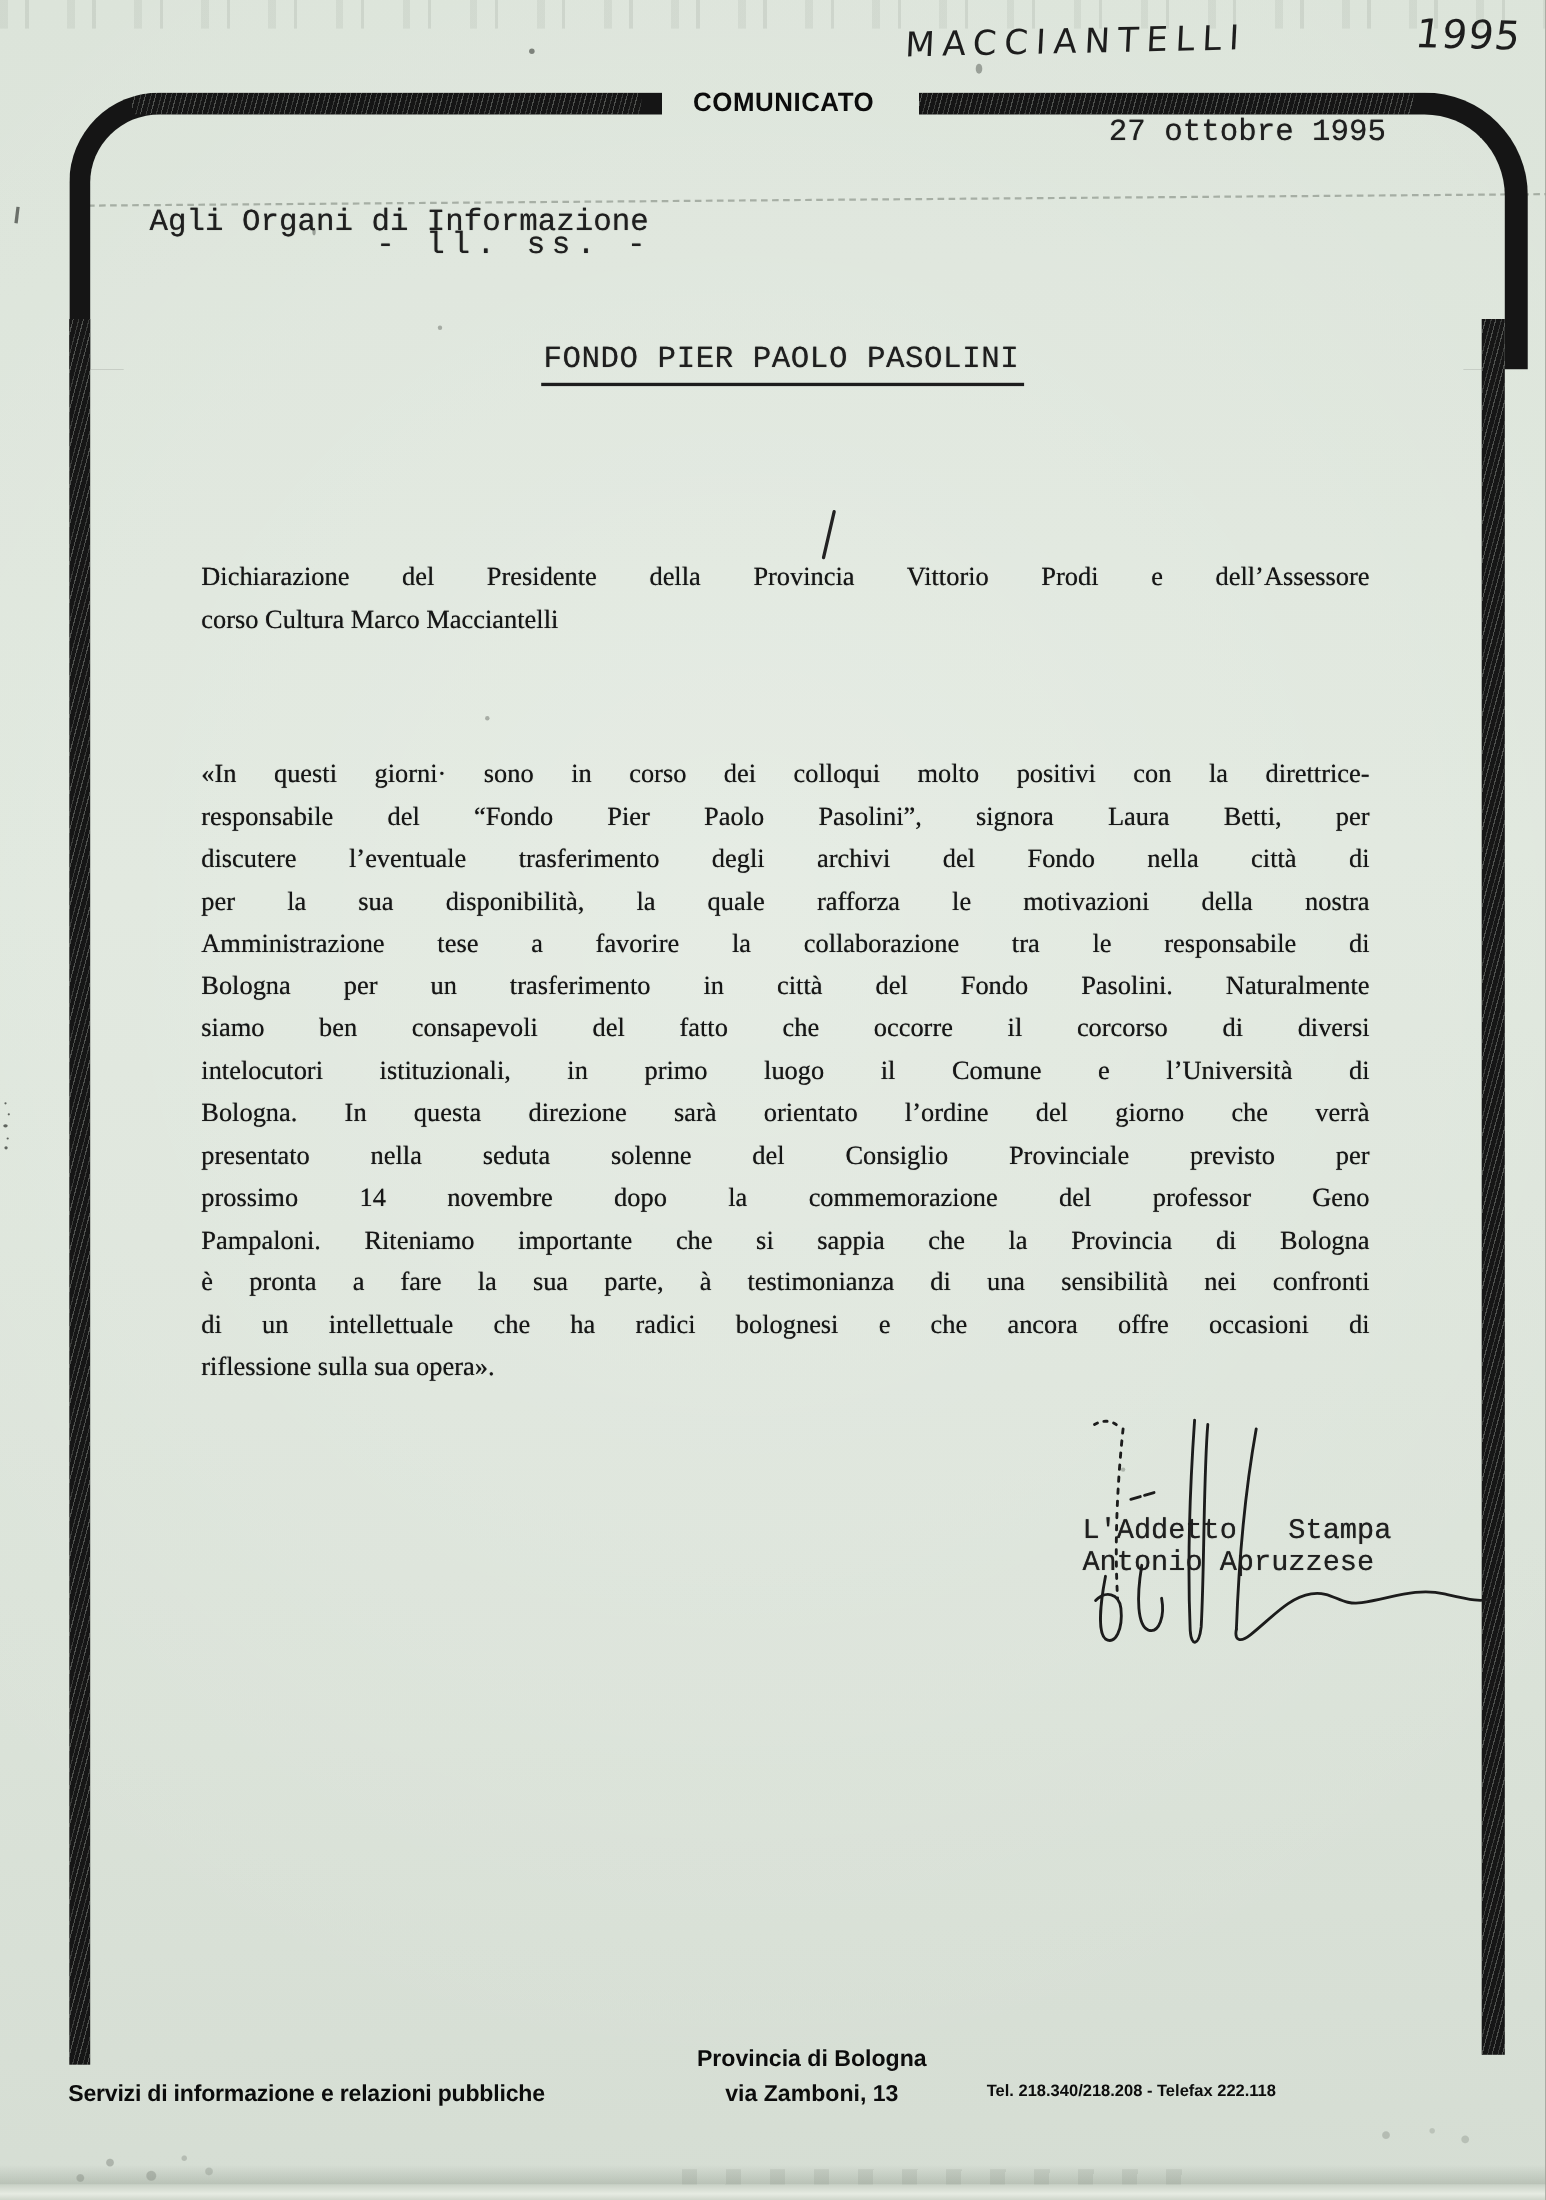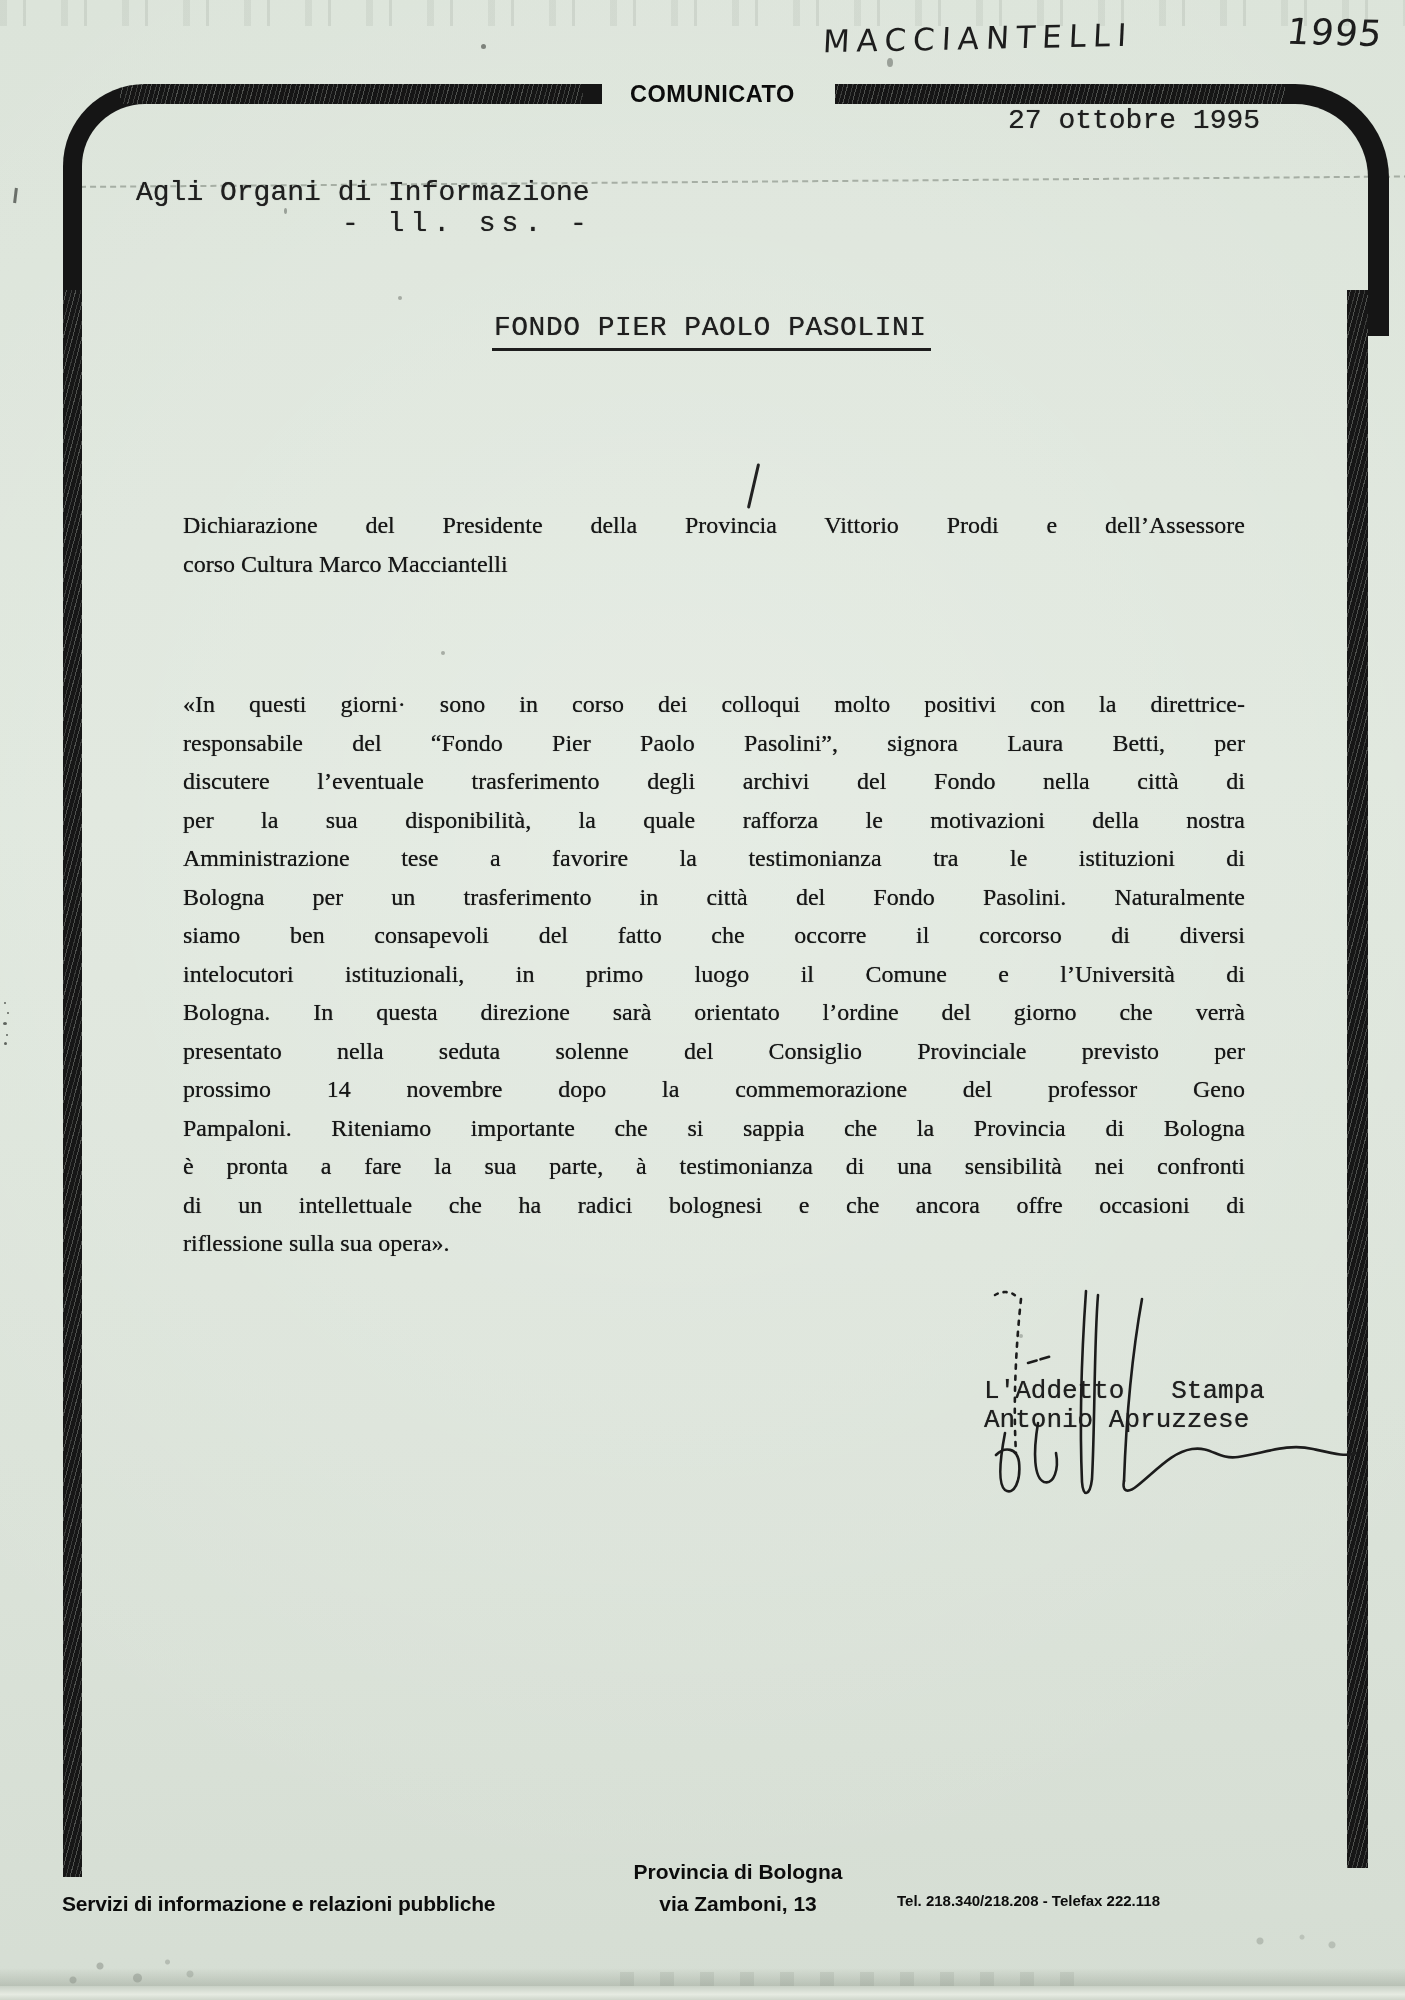--- a/index.html
+++ b/index.html
@@ -41,38 +41,38 @@
   <div class="abs bar-texture" style="left:835px; top:84px; width:450px; height:20px;"></div>
   <div class="abs bar-texture" style="left:63px; top:290px; width:19px; height:1587px;"></div>
   <div class="abs bar-texture" style="left:1347px; top:290px; width:21px; height:1578px;"></div>
 
   <div class="abs" style="left:823px; top:20px; font-family:'DejaVu Sans',sans-serif; font-size:31px; color:#1d1d1d; letter-spacing:7px; transform:rotate(-1.2deg) skewX(-4deg);">MACCIANTELLI</div>
   <div class="abs" style="left:1287px; top:12px; font-family:'DejaVu Sans',sans-serif; font-size:36px; color:#1d1d1d; letter-spacing:1px; transform:rotate(1.5deg) skewX(-6deg);">1995</div>
 
   <div class="abs sansb" style="left:630px; top:80px; font-size:24px; letter-spacing:0.5px; transform:scaleX(0.98); transform-origin:left;">COMUNICATO</div>
   <div class="abs mono ink" style="left:1008px; top:105px; font-size:28px; letter-spacing:0px;">27 ottobre 1995</div>
 
-  <div class="abs mono ink" style="left:136px; top:177px; font-size:28px; white-space:pre;">Agli Organi di Informazione</div>
+  <div class="abs mono ink" style="left:136px; top:187px; font-size:28px; white-space:pre;">Agli Organi di Informazione</div>
   <div class="abs mono ink" style="left:342px; top:208px; font-size:28px; letter-spacing:6px; white-space:pre;">- ll. ss. -</div>
 
   <div class="abs mono ink" style="left:472px; top:312px; font-size:28px; letter-spacing:0.5px; border-bottom:3px solid #1d1d1d; padding:0 4px 5px 2px;margin-left:20px;">FONDO PIER PAOLO PASOLINI</div>
 
   <div class="abs" style="left:752px; top:463px; width:3px; height:46px; background:#222; transform:rotate(13deg); border-radius:2px;"></div>
 
   <div class="abs serif ink body-block" style="left:183px; top:506px; width:1062px;">
     <div class="jline">Dichiarazione del Presidente della Provincia Vittorio Prodi e dell’Assessore</div>
     <div>corso Cultura Marco Macciantelli</div>
   </div>
 
   <div class="abs serif ink body-block" style="left:183px; top:685px; width:1062px;">
     <div class="jline">«In questi giorni· sono in corso dei colloqui molto positivi con la direttrice-</div>
     <div class="jline">responsabile del “Fondo Pier Paolo Pasolini”, signora Laura Betti, per</div>
     <div class="jline">discutere l’eventuale trasferimento degli archivi del Fondo nella città di</div>
     <div class="jline">per la sua disponibilità, la quale rafforza le motivazioni della nostra</div>
-    <div class="jline">Amministrazione tese a favorire la testimonianza tra le istituzioni di</div>
+    <div class="jline">Amministrazione tese a favorire la collaborazione tra le responsabile di</div>
     <div class="jline">Bologna per un trasferimento in città del Fondo Pasolini. Naturalmente</div>
     <div class="jline">siamo ben consapevoli del fatto che occorre il corcorso di diversi</div>
     <div class="jline">intelocutori istituzionali, in primo luogo il Comune e l’Università di</div>
     <div class="jline">Bologna. In questa direzione sarà orientato l’ordine del giorno che verrà</div>
     <div class="jline">presentato nella seduta solenne del Consiglio Provinciale previsto per</div>
     <div class="jline">prossimo 14 novembre dopo la commemorazione del professor Geno</div>
     <div class="jline">Pampaloni. Riteniamo importante che si sappia che la Provincia di Bologna</div>
     <div class="jline">è pronta a fare la sua parte, à testimonianza di una sensibilità nei confronti</div>
     <div class="jline">di un intellettuale che ha radici bolognesi e che ancora offre occasioni di</div>
     <div>riflessione sulla sua opera».</div>

